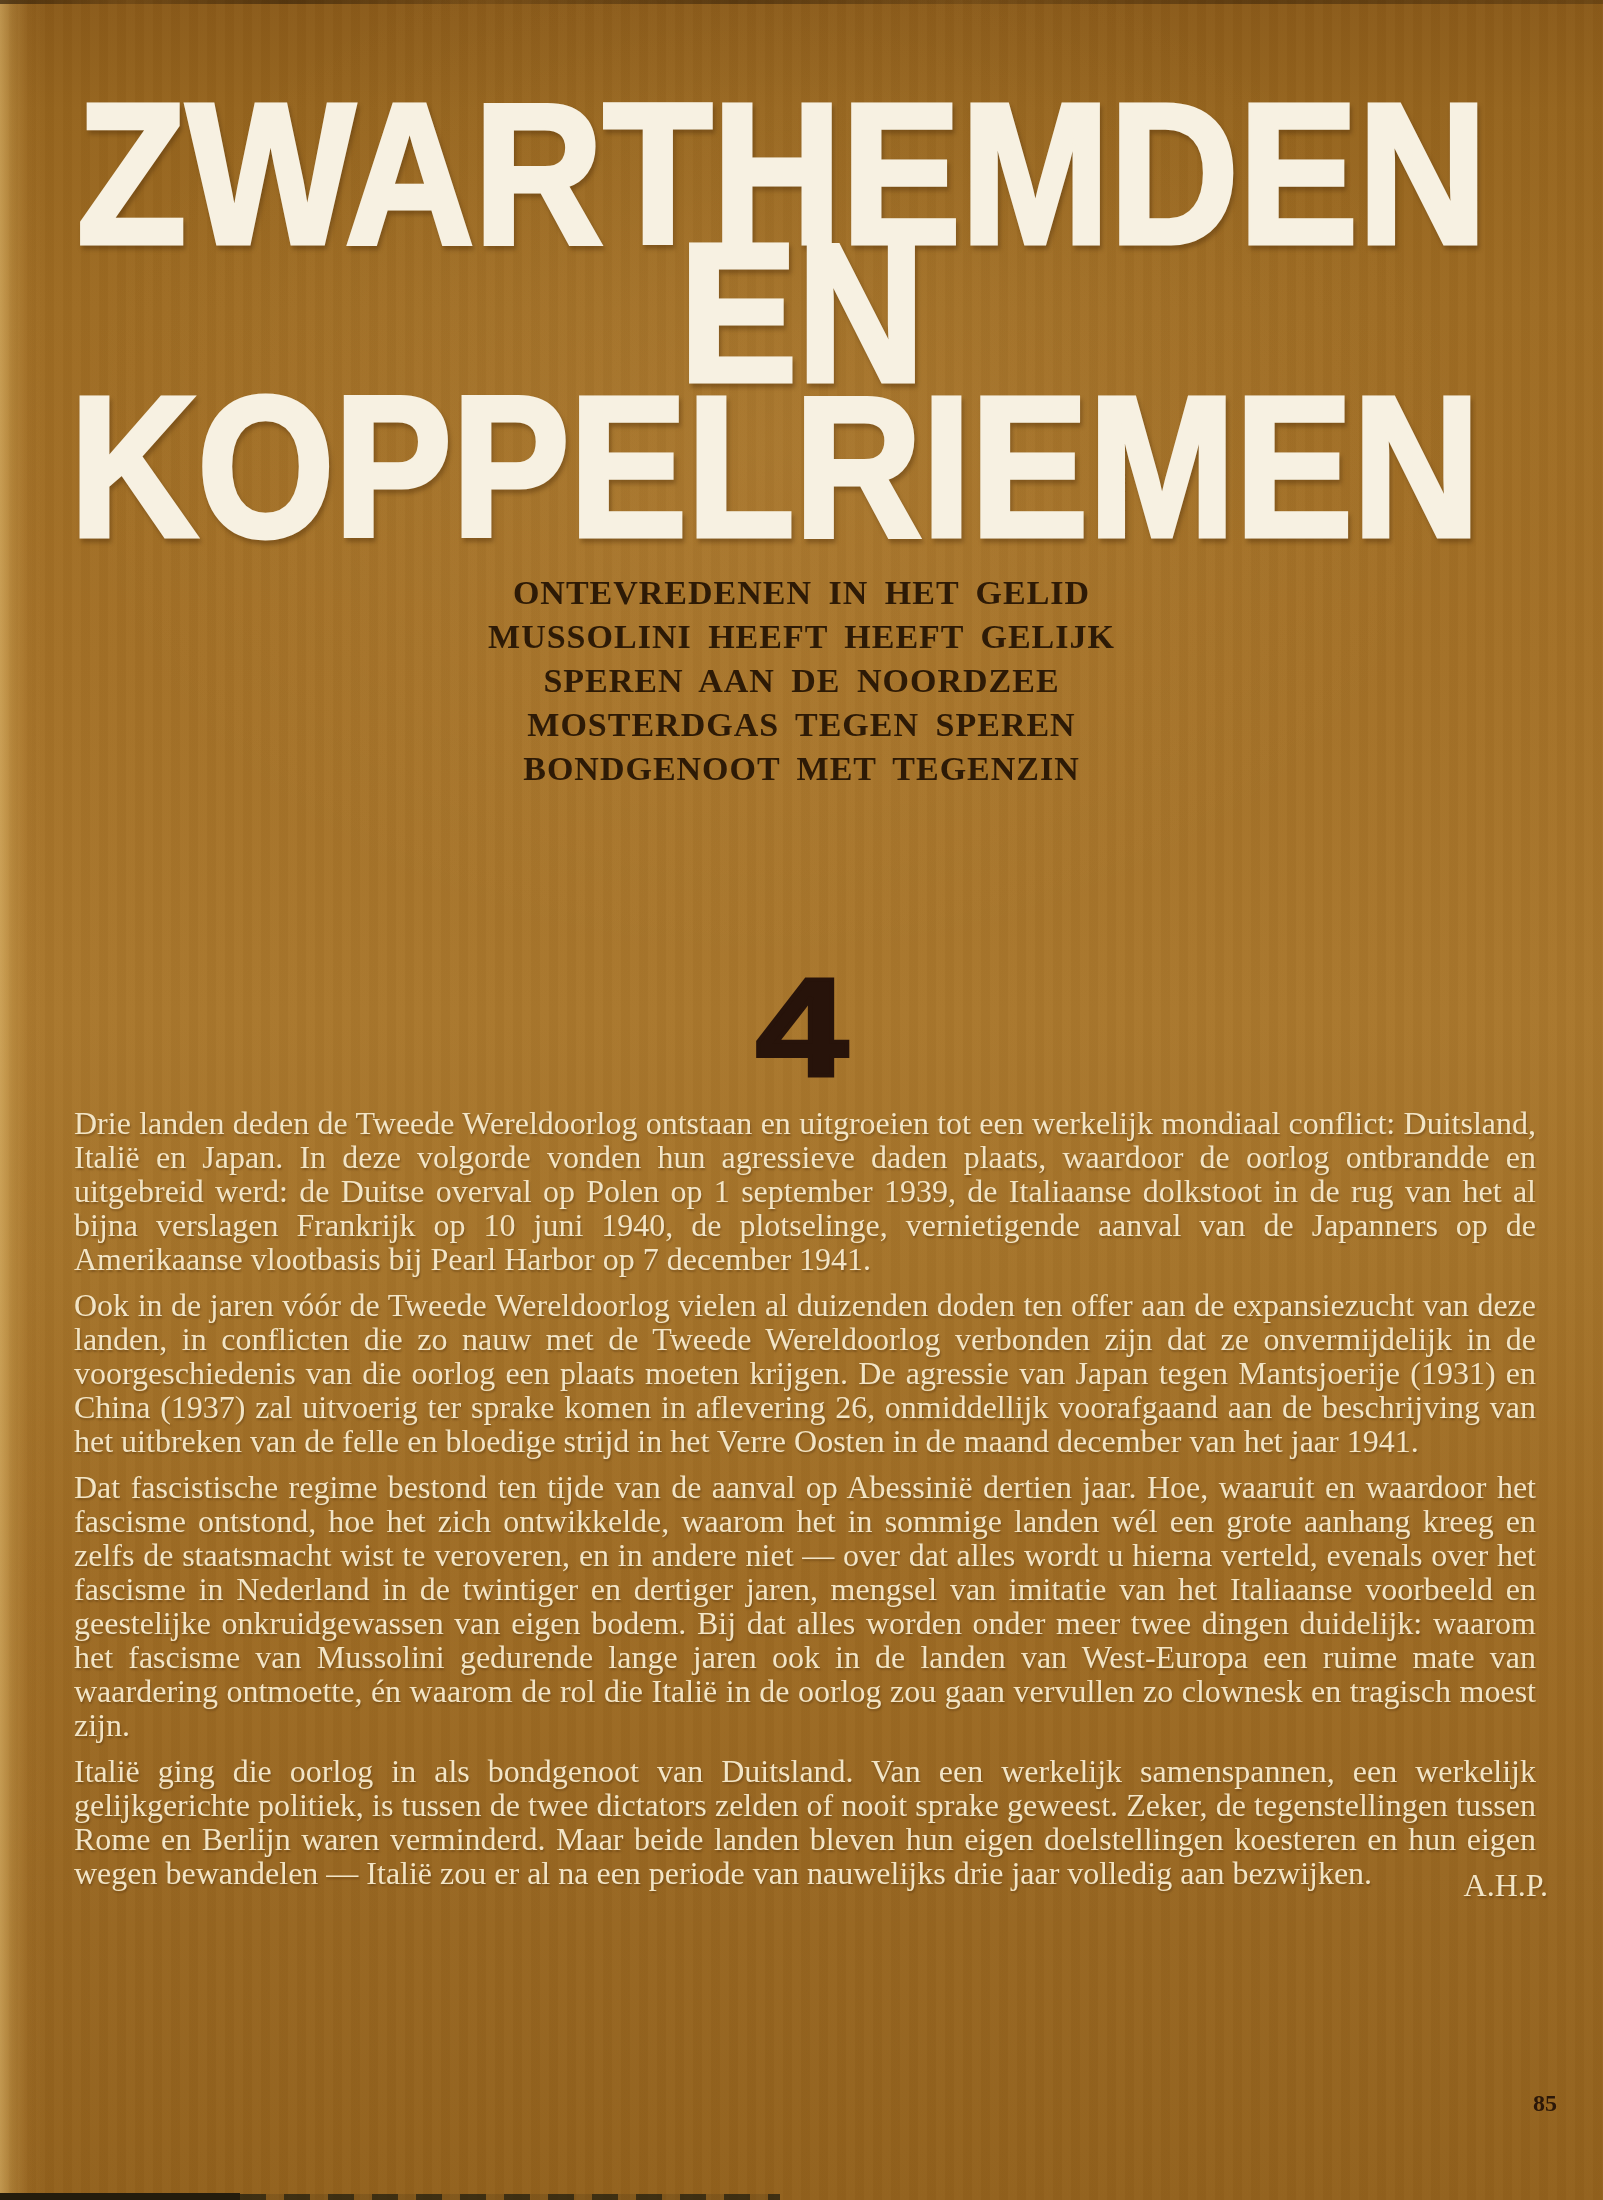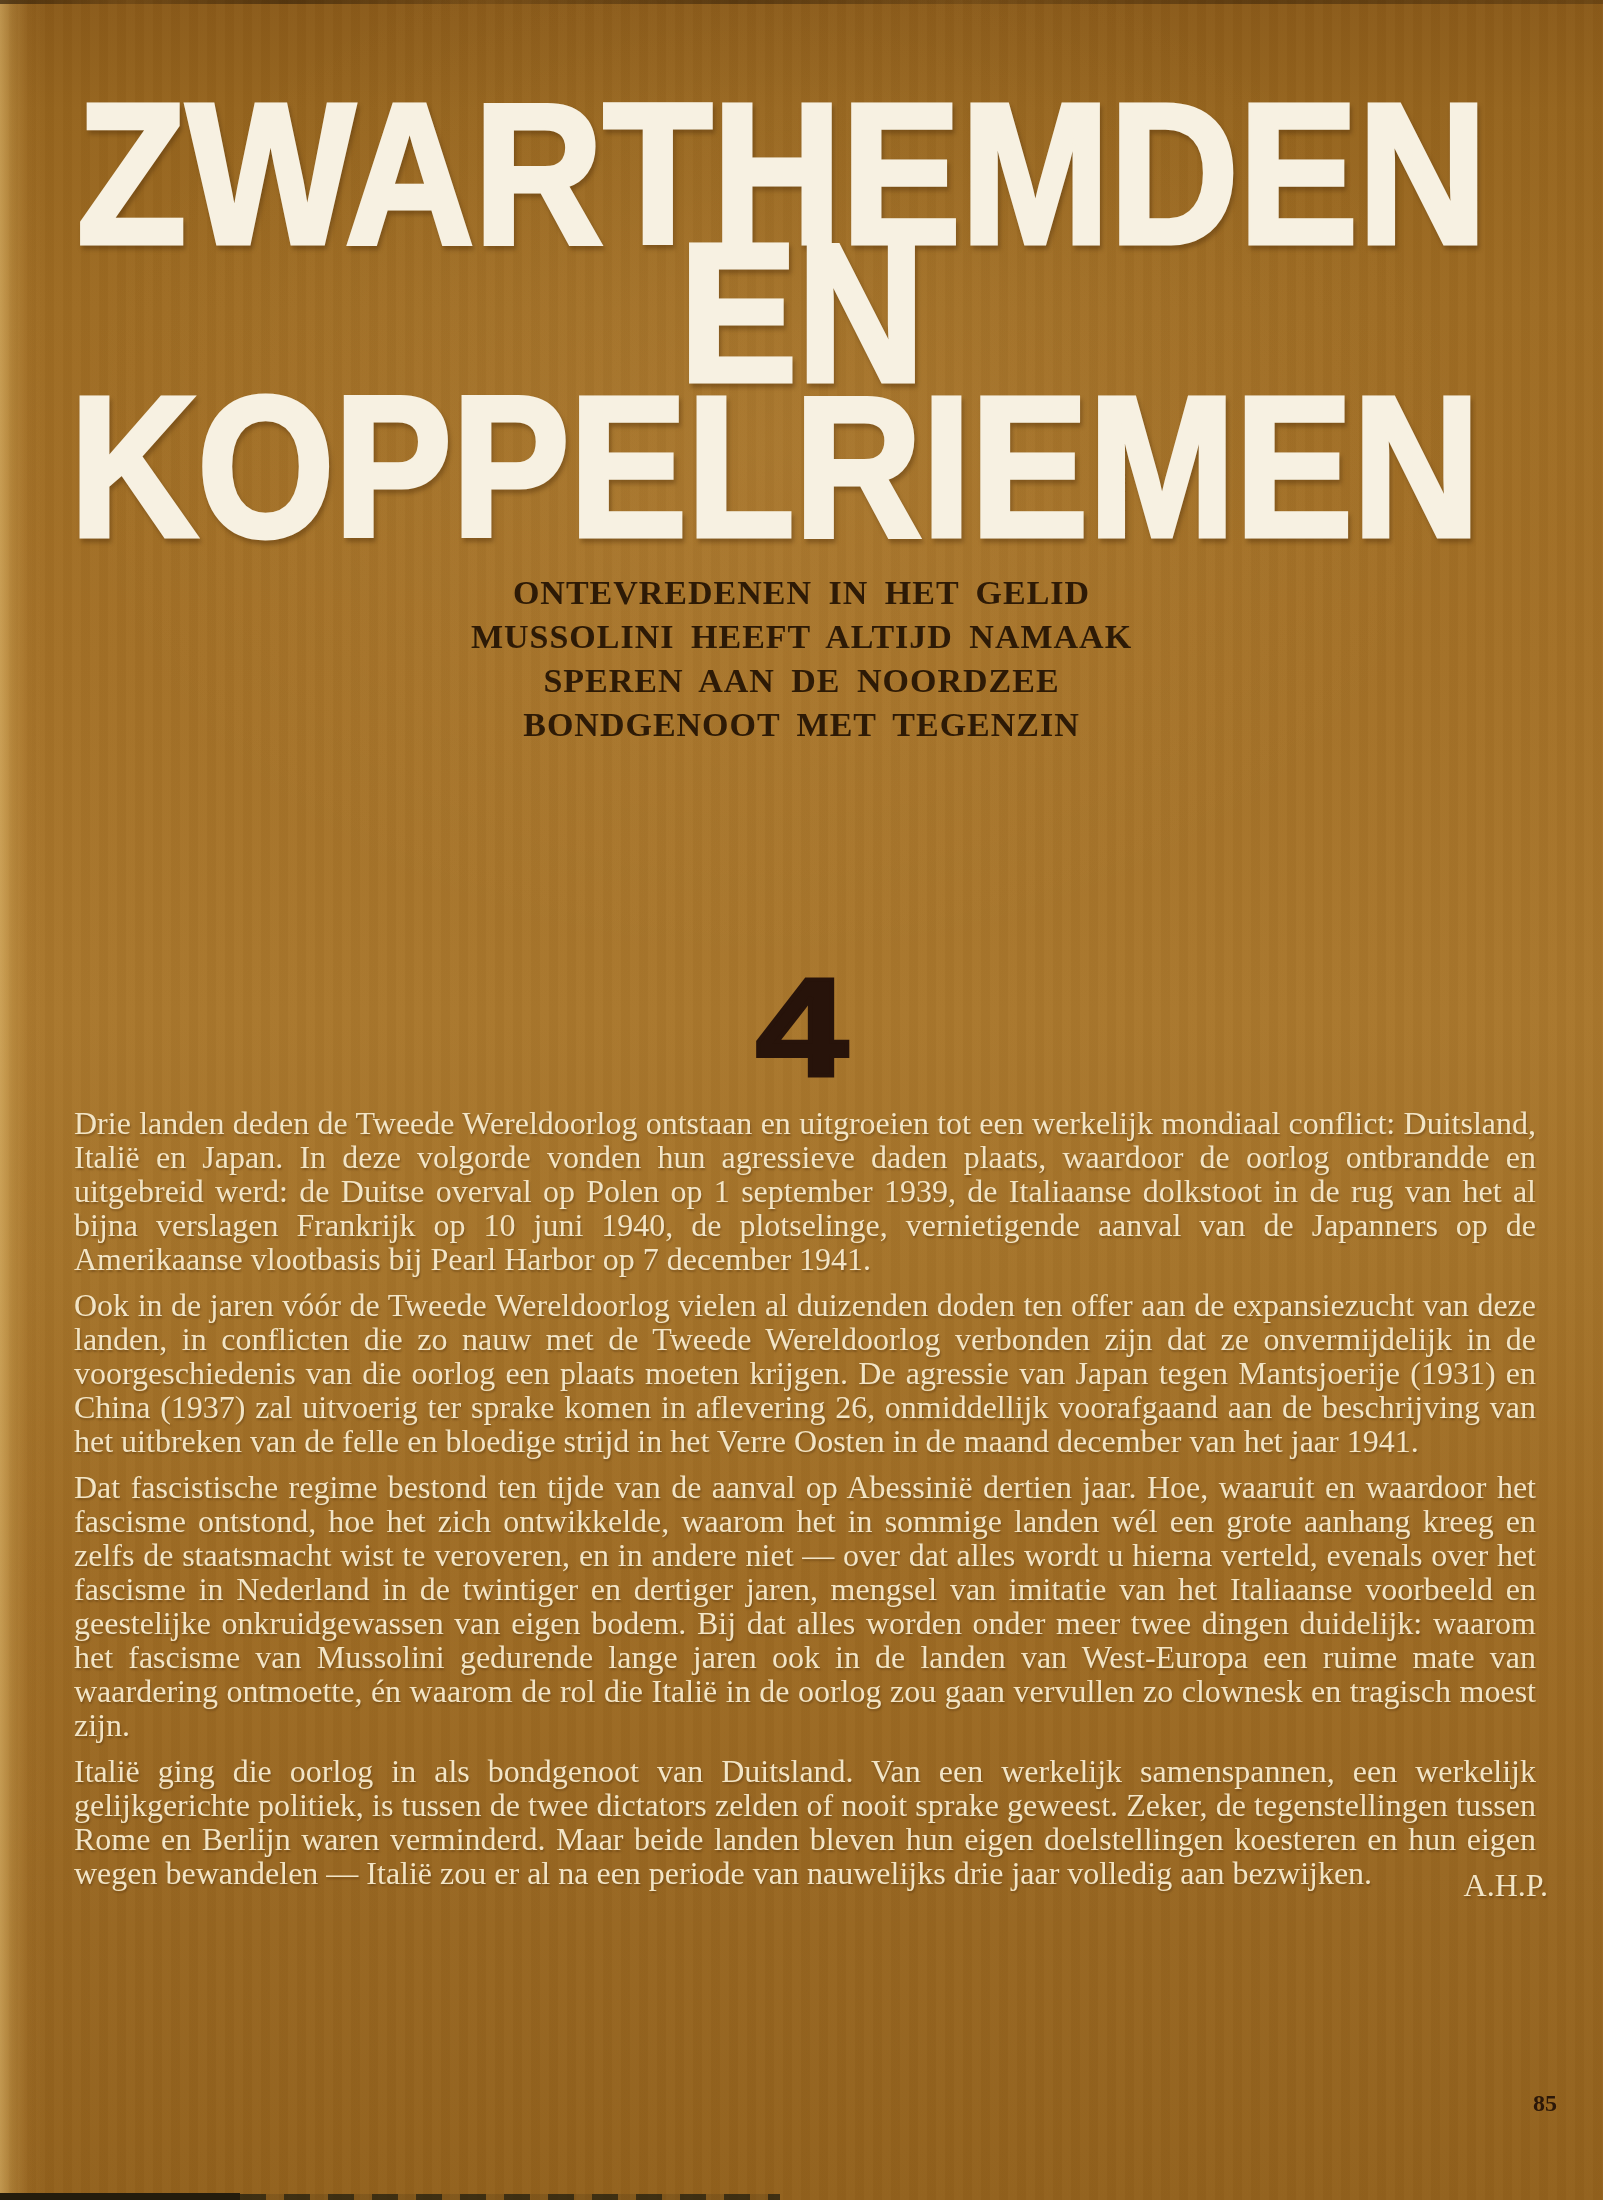--- a/index.html
+++ b/index.html
@@ -115,22 +115,23 @@
   <div class="edge-bottom-b"></div>
 
   <svg class="title-svg" viewBox="0 0 1603 580">
     <text x="782" y="243" text-anchor="middle" font-size="200" textLength="1410" lengthAdjust="spacingAndGlyphs">ZWARTHEMDEN</text>
     <text x="802" y="381" text-anchor="middle" font-size="196" textLength="245" lengthAdjust="spacingAndGlyphs">EN</text>
     <text x="775" y="536" text-anchor="middle" font-size="200" textLength="1410" lengthAdjust="spacingAndGlyphs">KOPPELRIEMEN</text>
   </svg>
 
   <div class="subtitle">
     <div>ONTEVREDENEN IN HET GELID</div>
-    <div>MUSSOLINI HEEFT ALTIJD NAMAAK</div>
+    <div>MUSSOLINI HEEFT HEEFT GELIJK</div>
     <div>SPEREN AAN DE NOORDZEE</div>
+    <div>MOSTERDGAS TEGEN SPEREN</div>
     <div>BONDGENOOT MET TEGENZIN</div>
   </div>
 
   <div class="chapter">
     <span class="num">4</span>
   </div>
 
   <div class="body-text">
     <p>Drie landen deden de Tweede Wereldoorlog ontstaan en uitgroeien tot een werkelijk mondiaal conflict: Duitsland, Italië en Japan. In deze volgorde vonden hun agressieve daden plaats, waardoor de oorlog ontbrandde en uitgebreid werd: de Duitse overval op Polen op 1 september 1939, de Italiaanse dolkstoot in de rug van het al bijna verslagen Frankrijk op 10 juni 1940, de plotselinge, vernietigende aanval van de Japanners op de Amerikaanse vlootbasis bij Pearl Harbor op 7 december 1941.</p>
     <p>Ook in de jaren vóór de Tweede Wereldoorlog vielen al duizenden doden ten offer aan de expansiezucht van deze landen, in conflicten die zo nauw met de Tweede Wereldoorlog verbonden zijn dat ze onvermijdelijk in de voorgeschiedenis van die oorlog een plaats moeten krijgen. De agressie van Japan tegen Mantsjoerije (1931) en China (1937) zal uitvoerig ter sprake komen in aflevering 26, onmiddellijk voorafgaand aan de beschrijving van het uitbreken van de felle en bloedige strijd in het Verre Oosten in de maand december van het jaar 1941.</p>

